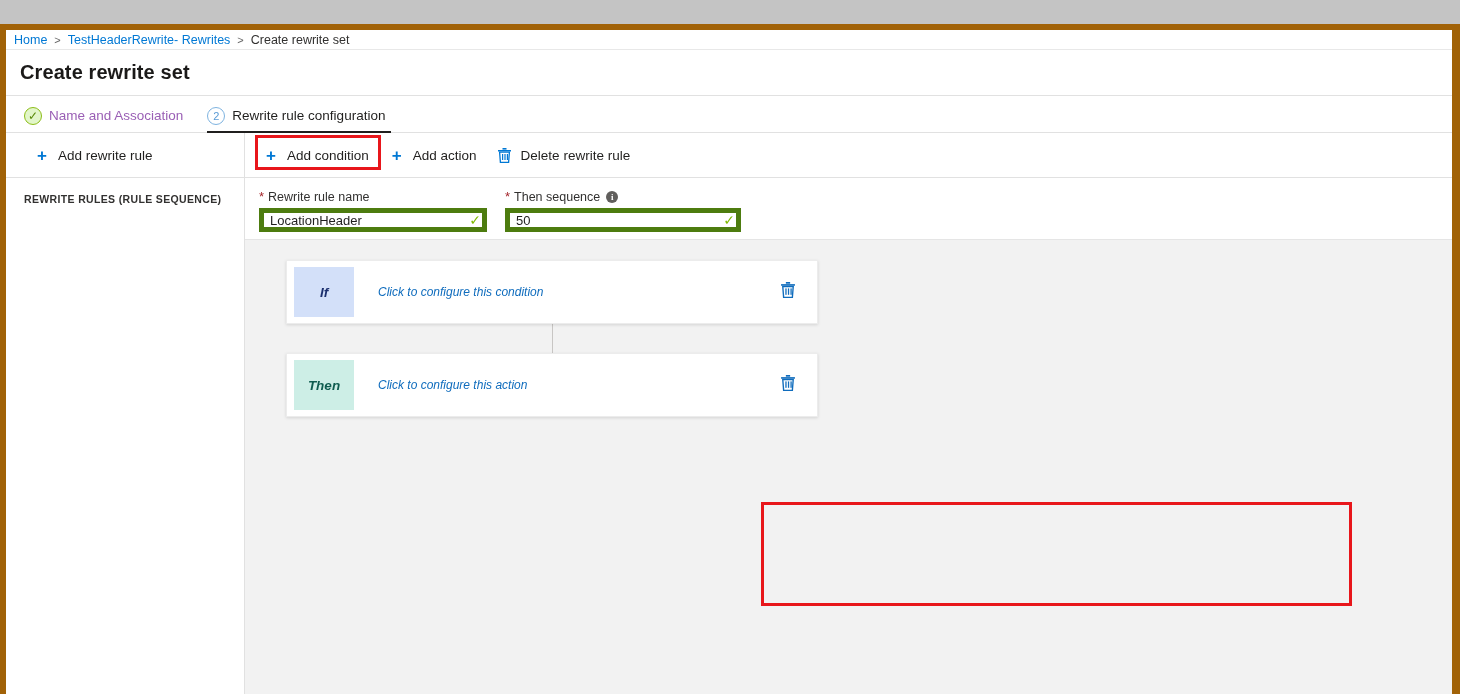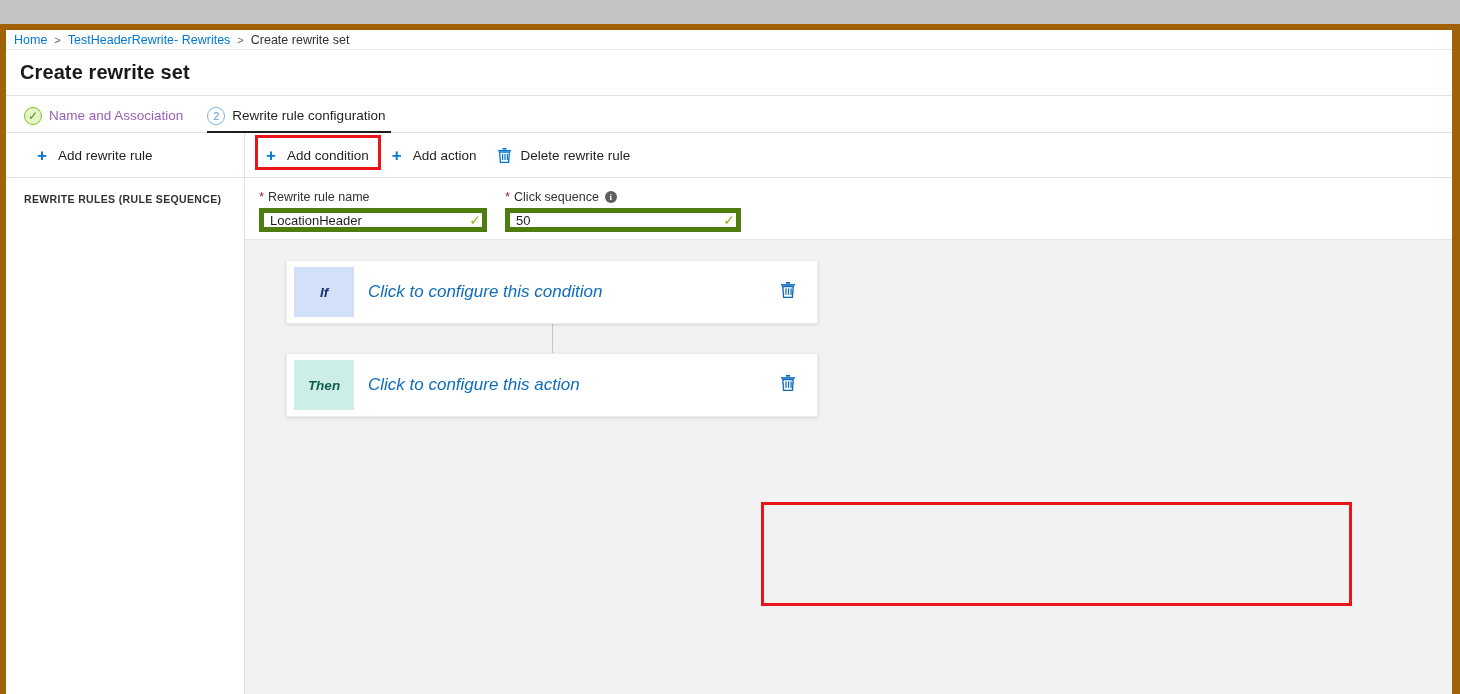--- a/index.html
+++ b/index.html
@@ -250,22 +250,22 @@
   .badge {
     width: 60px; height: 50px;
     display: flex; align-items: center; justify-content: center;
     font-size: 13.5px; font-weight: 600;
     flex: 0 0 auto;
   }
   .badge-if   { background: #d3e0f9; color: #1b2f6e; }
   .badge-then { background: #cdeee6; color: #0f5c4f; }
   .card-link {
     flex: 1;
-    padding-left: 14px;
-    font-size: 17px;
+    padding-left: 24px;
+    font-size: 12px;
     color: #0f6cbd;
     cursor: pointer;
   }
   .trash-btn {
     width: 30px; height: 30px;
     display: flex; align-items: center; justify-content: center;
     cursor: pointer; margin-right: 8px;
     flex: 0 0 auto;
   }
 </style>
@@ -350,21 +350,21 @@
             </div>
             <div class="input-wrap">
               <input id="rewrite-rule-name-input" class="txt-input" type="text" value="LocationHeader" style="">
               <span class="ok-check">✓</span>
             </div>
           </div>
 
           <div class="field">
             <div class="field-label">
               <span class="req">*</span>
-              <span>Click sequence</span>
+              <span>Then sequence</span>
               <span class="info-ico">i</span>
             </div>
             <div class="input-wrap">
               <input id="rule-sequence-input" class="txt-input" type="text" value="50" style="">
               <span class="ok-check">✓</span>
             </div>
           </div>
         </div>
 
         <div class="canvas">

